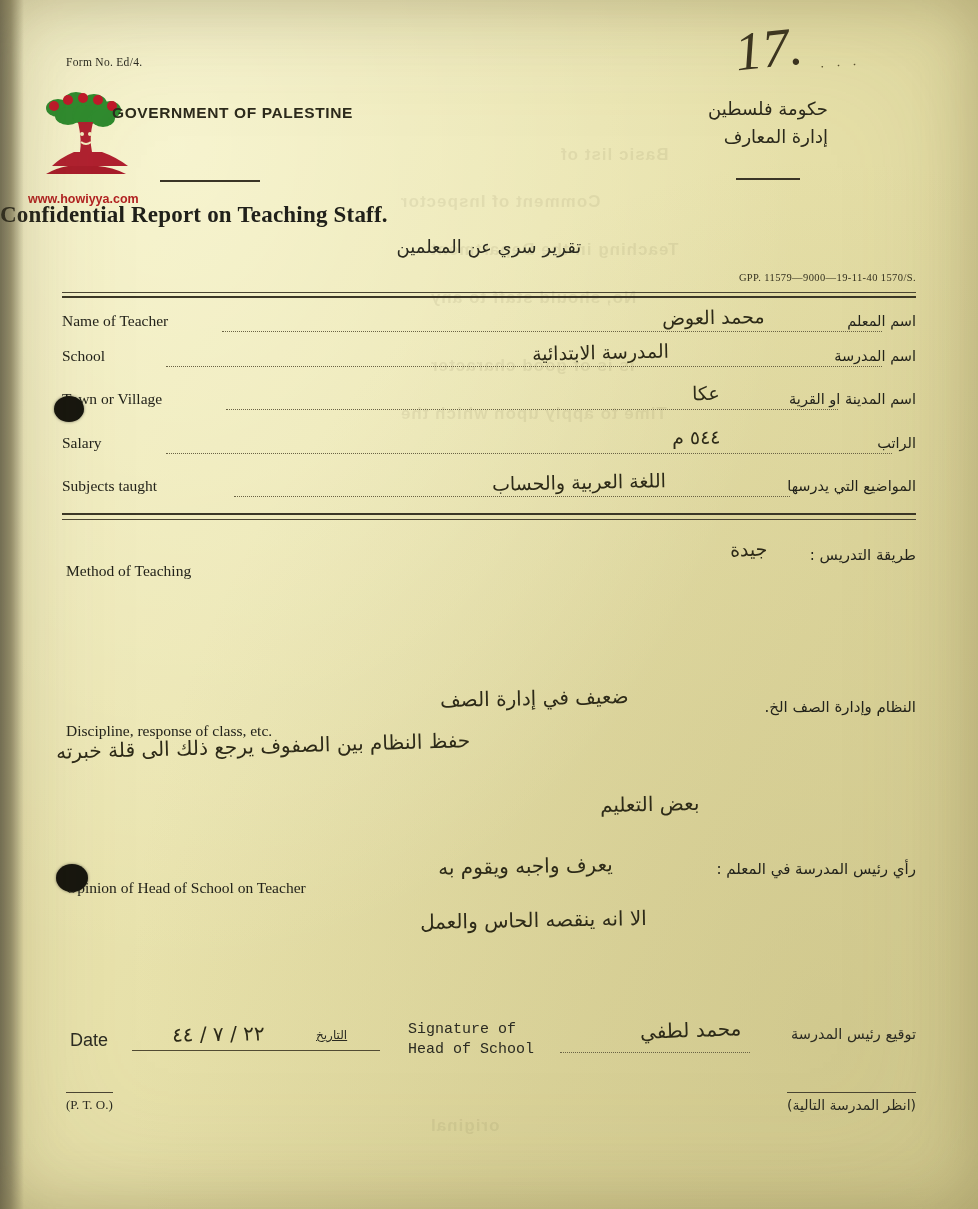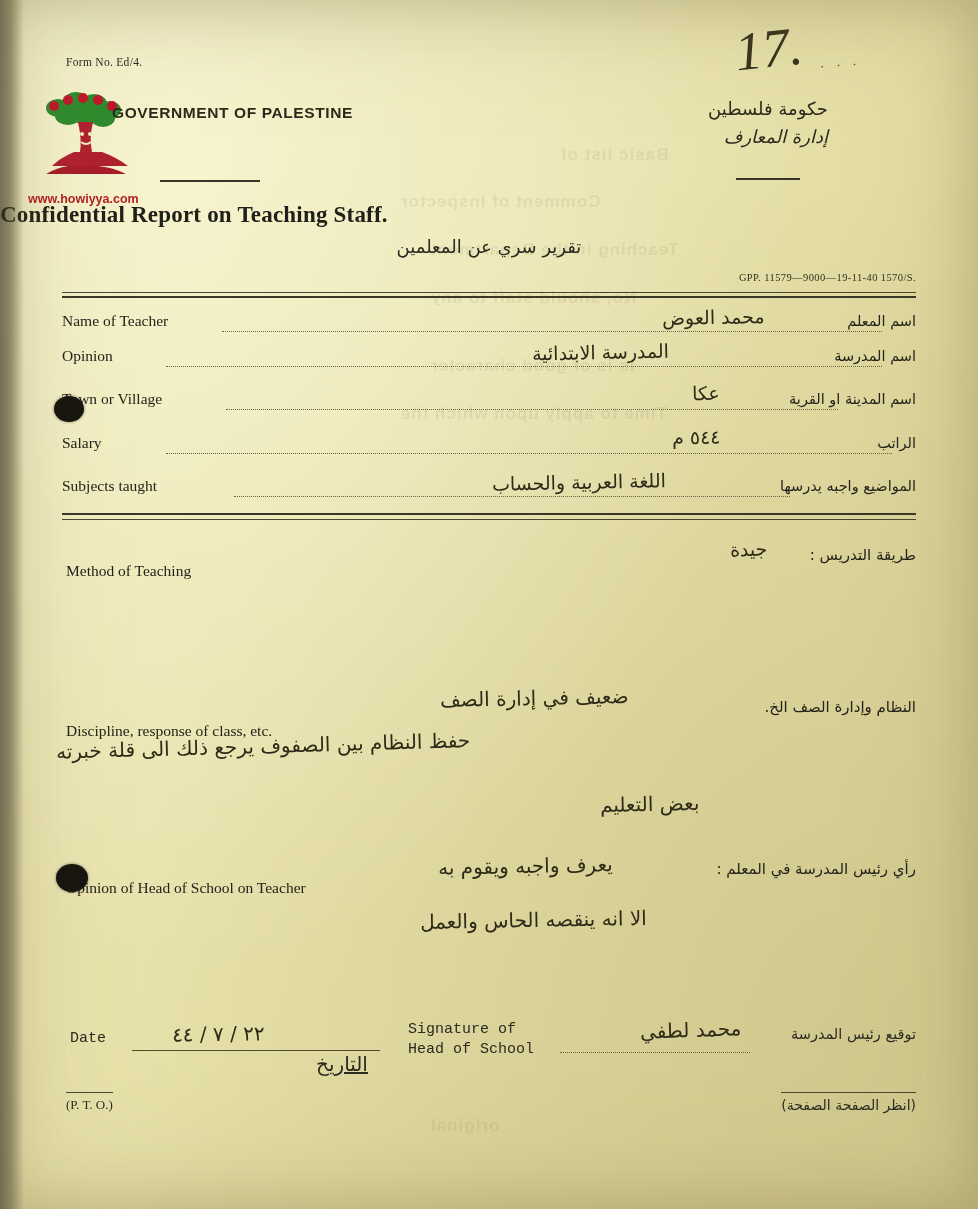--- a/index.html
+++ b/index.html
@@ -104,21 +104,20 @@
     font-family: "DejaVu Sans", sans-serif;
     color: #2c2a1c;
   }
   #dept-title-ar {
     position: absolute;
     right: 150px; top: 126px;
     font-size: 18px;
     direction: rtl;
     font-family: "DejaVu Sans", sans-serif;
     color: #2c2a1c;
-    font-style: italic;
   }
   .hdr-rule {
     position: absolute;
     height: 2px;
     background: #3a3526;
   }
   #rule-left { left: 160px; top: 180px; width: 100px; }
   #rule-right { right: 178px; top: 178px; width: 64px; }
 
   
@@ -235,29 +234,29 @@
     background: #16150e;
     border-radius: 50%;
     box-shadow: 0 0 3px rgba(0,0,0,0.5);
   }
   #blot1 { left: 54px; top: 396px; width: 30px; height: 26px; }
   #blot2 { left: 56px; top: 864px; width: 32px; height: 28px; }
 
   
   #date-label {
     position: absolute; left: 70px; top: 1030px;
-    font-size: 15px; font-family: Liberation Mono, monospace;
+    font-size: 18px; font-family: Liberation Sans, sans-serif;
   }
   #date-line {
     position: absolute; left: 132px; top: 1050px; width: 248px;
     border-bottom: 1px solid #514b33;
   }
   #date-ar {
-    position: absolute; left: 316px; top: 1052px;
-    font-size: 20px; direction: rtl; font-family: "DejaVu Sans", sans-serif; text-decoration: underline;
+    position: absolute; left: 316px; top: 1028px;
+    font-size: 12px; direction: rtl; font-family: "DejaVu Sans", sans-serif; text-decoration: underline;
   }
   #date-value {
     position: absolute; left: 172px; top: 1022px;
     font-size: 20px; font-family: "DejaVu Sans", sans-serif;
     color: #2d2a18; transform: rotate(-1deg);
   }
   #sig-label {
     position: absolute; left: 408px; top: 1020px;
     font-size: 15px; font-family: Liberation Mono, monospace; line-height: 1.35;
   }
@@ -350,21 +349,21 @@
   <div class="section-rule" id="rule-top-b"></div>
 
   <div class="row" style="top:312px;">
     <span class="lbl-en">Name of Teacher</span>
     <span class="dots" style="left:160px; width:660px;"></span>
     <span class="lbl-ar">اسم المعلم</span>
     <span class="hand" style="left:600px; top:-6px;">محمد العوض</span>
   </div>
 
   <div class="row" style="top:347px;">
-    <span class="lbl-en">Opinion</span>
+    <span class="lbl-en">School</span>
     <span class="dots" style="left:104px; width:716px;"></span>
     <span class="lbl-ar">اسم المدرسة</span>
     <span class="hand" style="left:470px; top:-6px;">المدرسة الابتدائية</span>
   </div>
 
   <div class="row" style="top:390px;">
     <span class="lbl-en">Town or Village</span>
     <span class="dots" style="left:164px; width:612px;"></span>
     <span class="lbl-ar">اسم المدينة او القرية</span>
     <span class="hand" style="left:630px; top:-8px;">عكا</span>
@@ -373,21 +372,21 @@
   <div class="row" style="top:434px;">
     <span class="lbl-en">Salary</span>
     <span class="dots" style="left:104px; width:726px;"></span>
     <span class="lbl-ar">الراتب</span>
     <span class="hand" style="left:610px; top:-8px;">٥٤٤ م</span>
   </div>
 
   <div class="row" style="top:477px;">
     <span class="lbl-en">Subjects taught</span>
     <span class="dots" style="left:172px; width:556px;"></span>
-    <span class="lbl-ar">المواضيع واجبه يدرسها</span>
+    <span class="lbl-ar">المواضيع التي يدرسها</span>
     <span class="hand" style="left:430px; top:-6px;">اللغة العربية والحساب</span>
   </div>
 
   <div class="section-rule" id="rule-bot-a"></div>
   <div class="section-rule" id="rule-bot-b"></div>
 
   <div class="block-lbl-en" style="left:66px; top:546px;">Method of Teaching</div>
   <div class="block-lbl-ar" style="right:62px; top:546px;">طريقة التدريس :</div>
   <div class="hand" style="left:730px; top:538px;">جيدة</div>
 
@@ -412,16 +411,16 @@
 
   <div id="sig-label">
     <div>Signature of</div>
     <div>Head of School</div>
   </div>
   <div id="sig-line"></div>
   <div id="sig-ar">توقيع رئيس المدرسة</div>
   <div id="sig-value">محمد لطفي</div>
 
   <div id="pto">(P. T. O.)</div>
-  <div id="pto-ar">(انظر الصفحة الصفحة)</div>
+  <div id="pto-ar">(انظر المدرسة التالية)</div>
 
   <div id="edge-shadow"></div>
 </div>
 
 </body></html>

